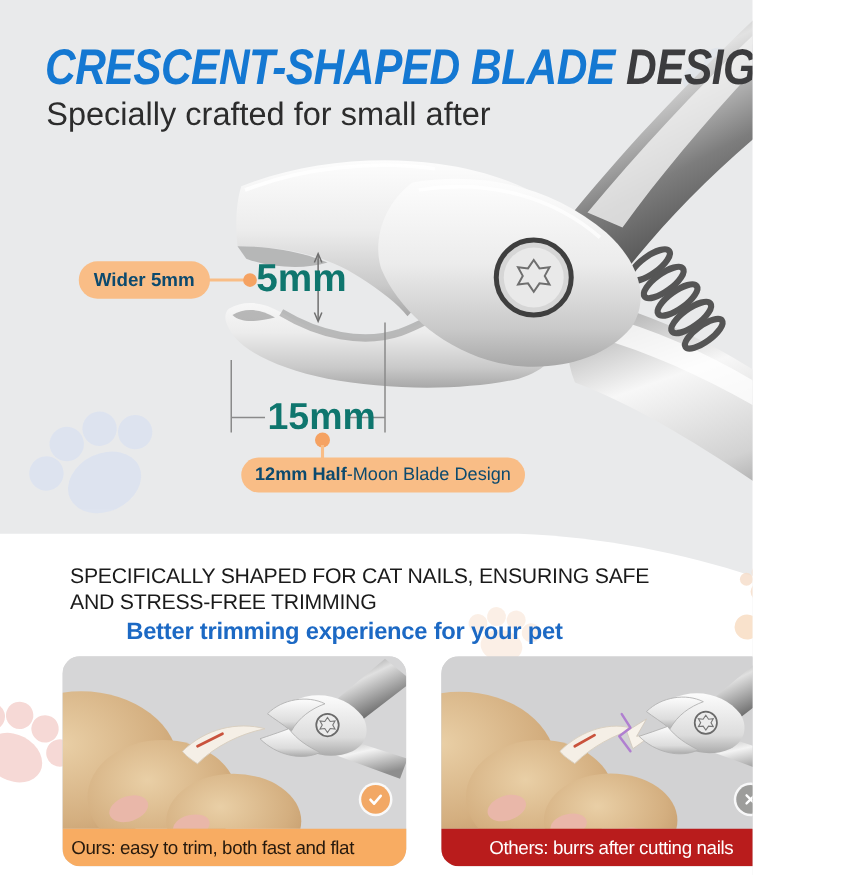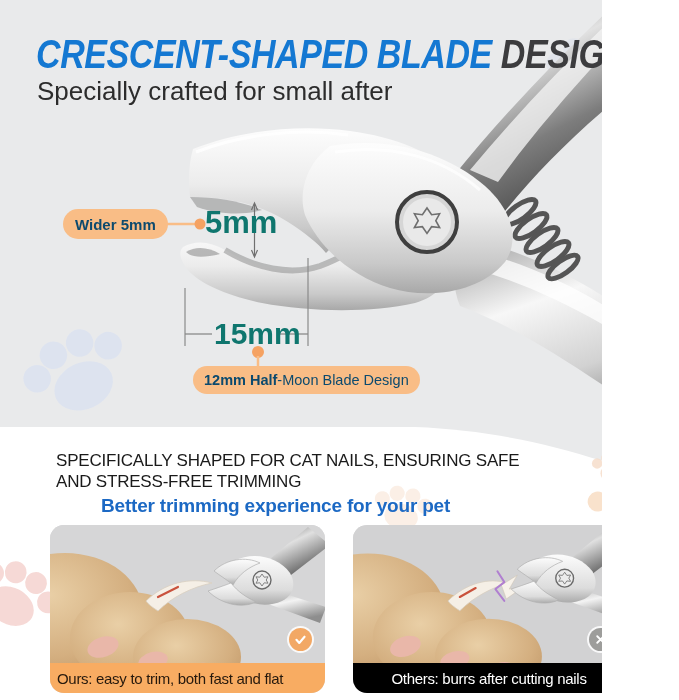--- a/index.html
+++ b/index.html
@@ -31,21 +31,21 @@
   .sec2-sub{position:absolute;left:56px;top:495px;font-size:19px;font-weight:bold;color:#1c69c4;
             letter-spacing:-0.2px;white-space:nowrap;margin-left:45px;}
 
   .card{position:absolute;top:525px;width:275px;height:168px;border-radius:14px;overflow:hidden;background:#d6d6d7;}
   .card-ours{left:50px;}
   .card-others{left:353px;width:272px;background:#d2d2d3;}
   .card-art{position:absolute;left:0;top:0;}
   .caption{position:absolute;left:0;bottom:0;width:100%;height:30px;display:flex;align-items:center;
            font-size:15px;letter-spacing:-0.3px;white-space:nowrap;}
   .caption-ours{background:#f8ac62;color:#26190d;padding-left:7px;}
-  .caption-others{background:#000000;color:#ffffff;justify-content:center;}
+  .caption-others{background:#b91c1c;color:#ffffff;justify-content:center;}
   .result-icon{position:absolute;right:13px;top:103px;width:23px;height:23px;border-radius:50%;
                display:flex;align-items:center;justify-content:center;box-shadow:0 0 0 2px rgba(255,255,255,.85);}
   .result-check{background:#f2a865;}
   .result-cross{background:#9d9d9b;}
 </style>
 </head>
 <body>
 
 <div class="stage">
 

